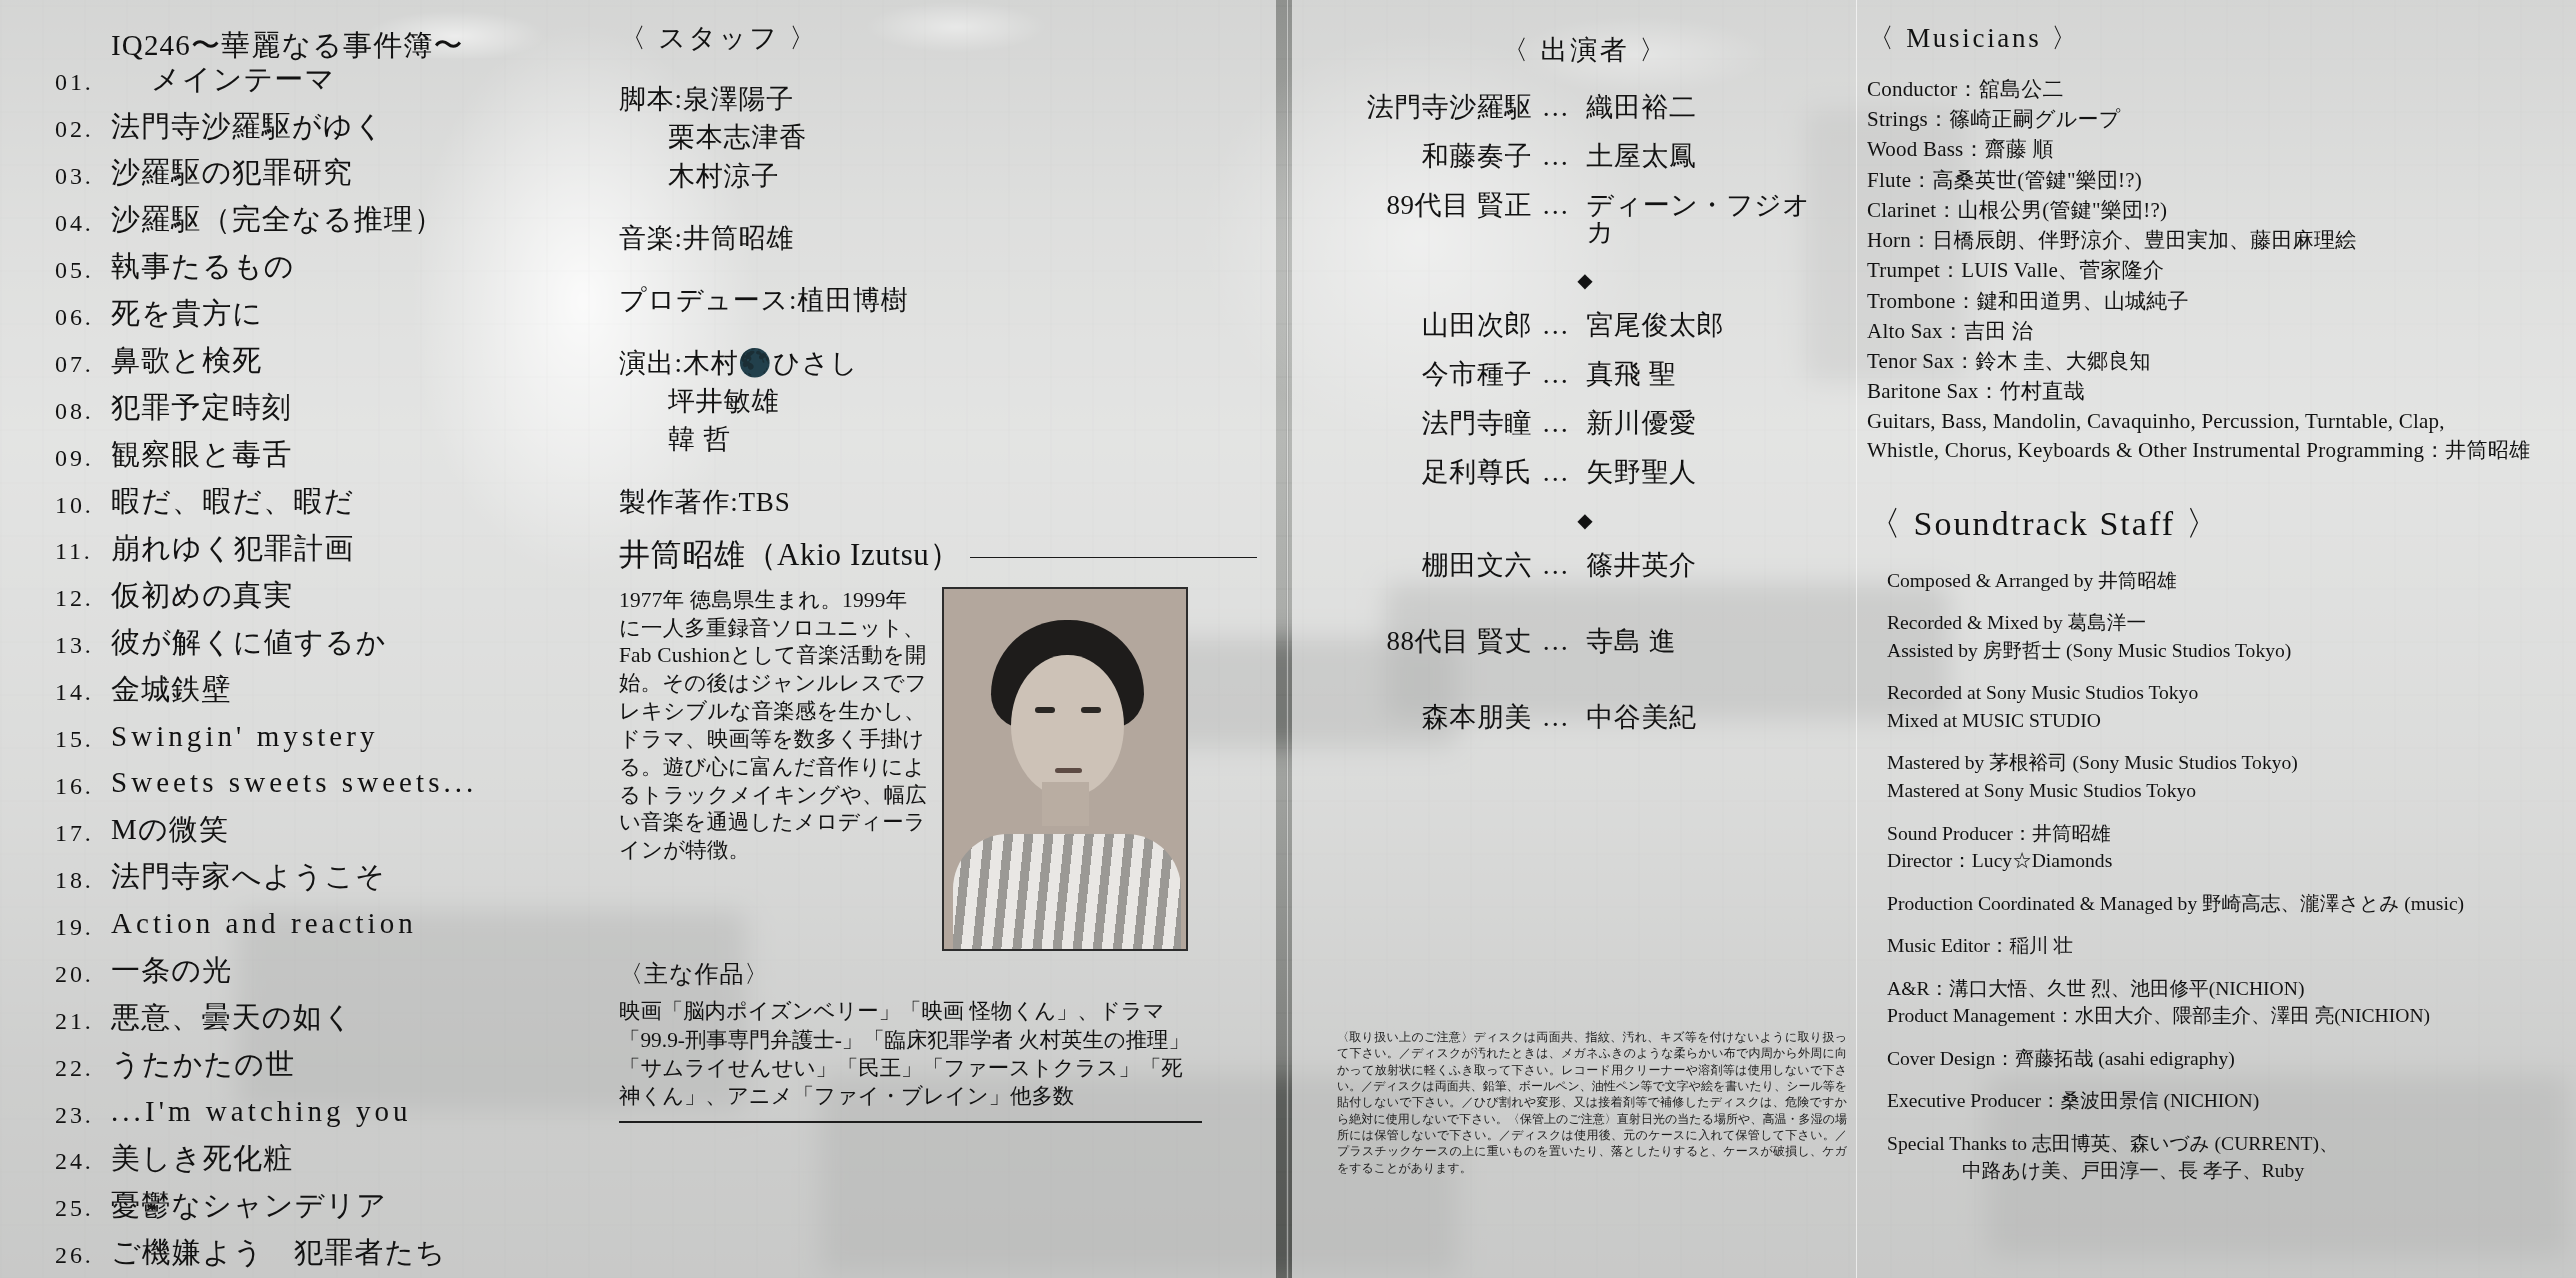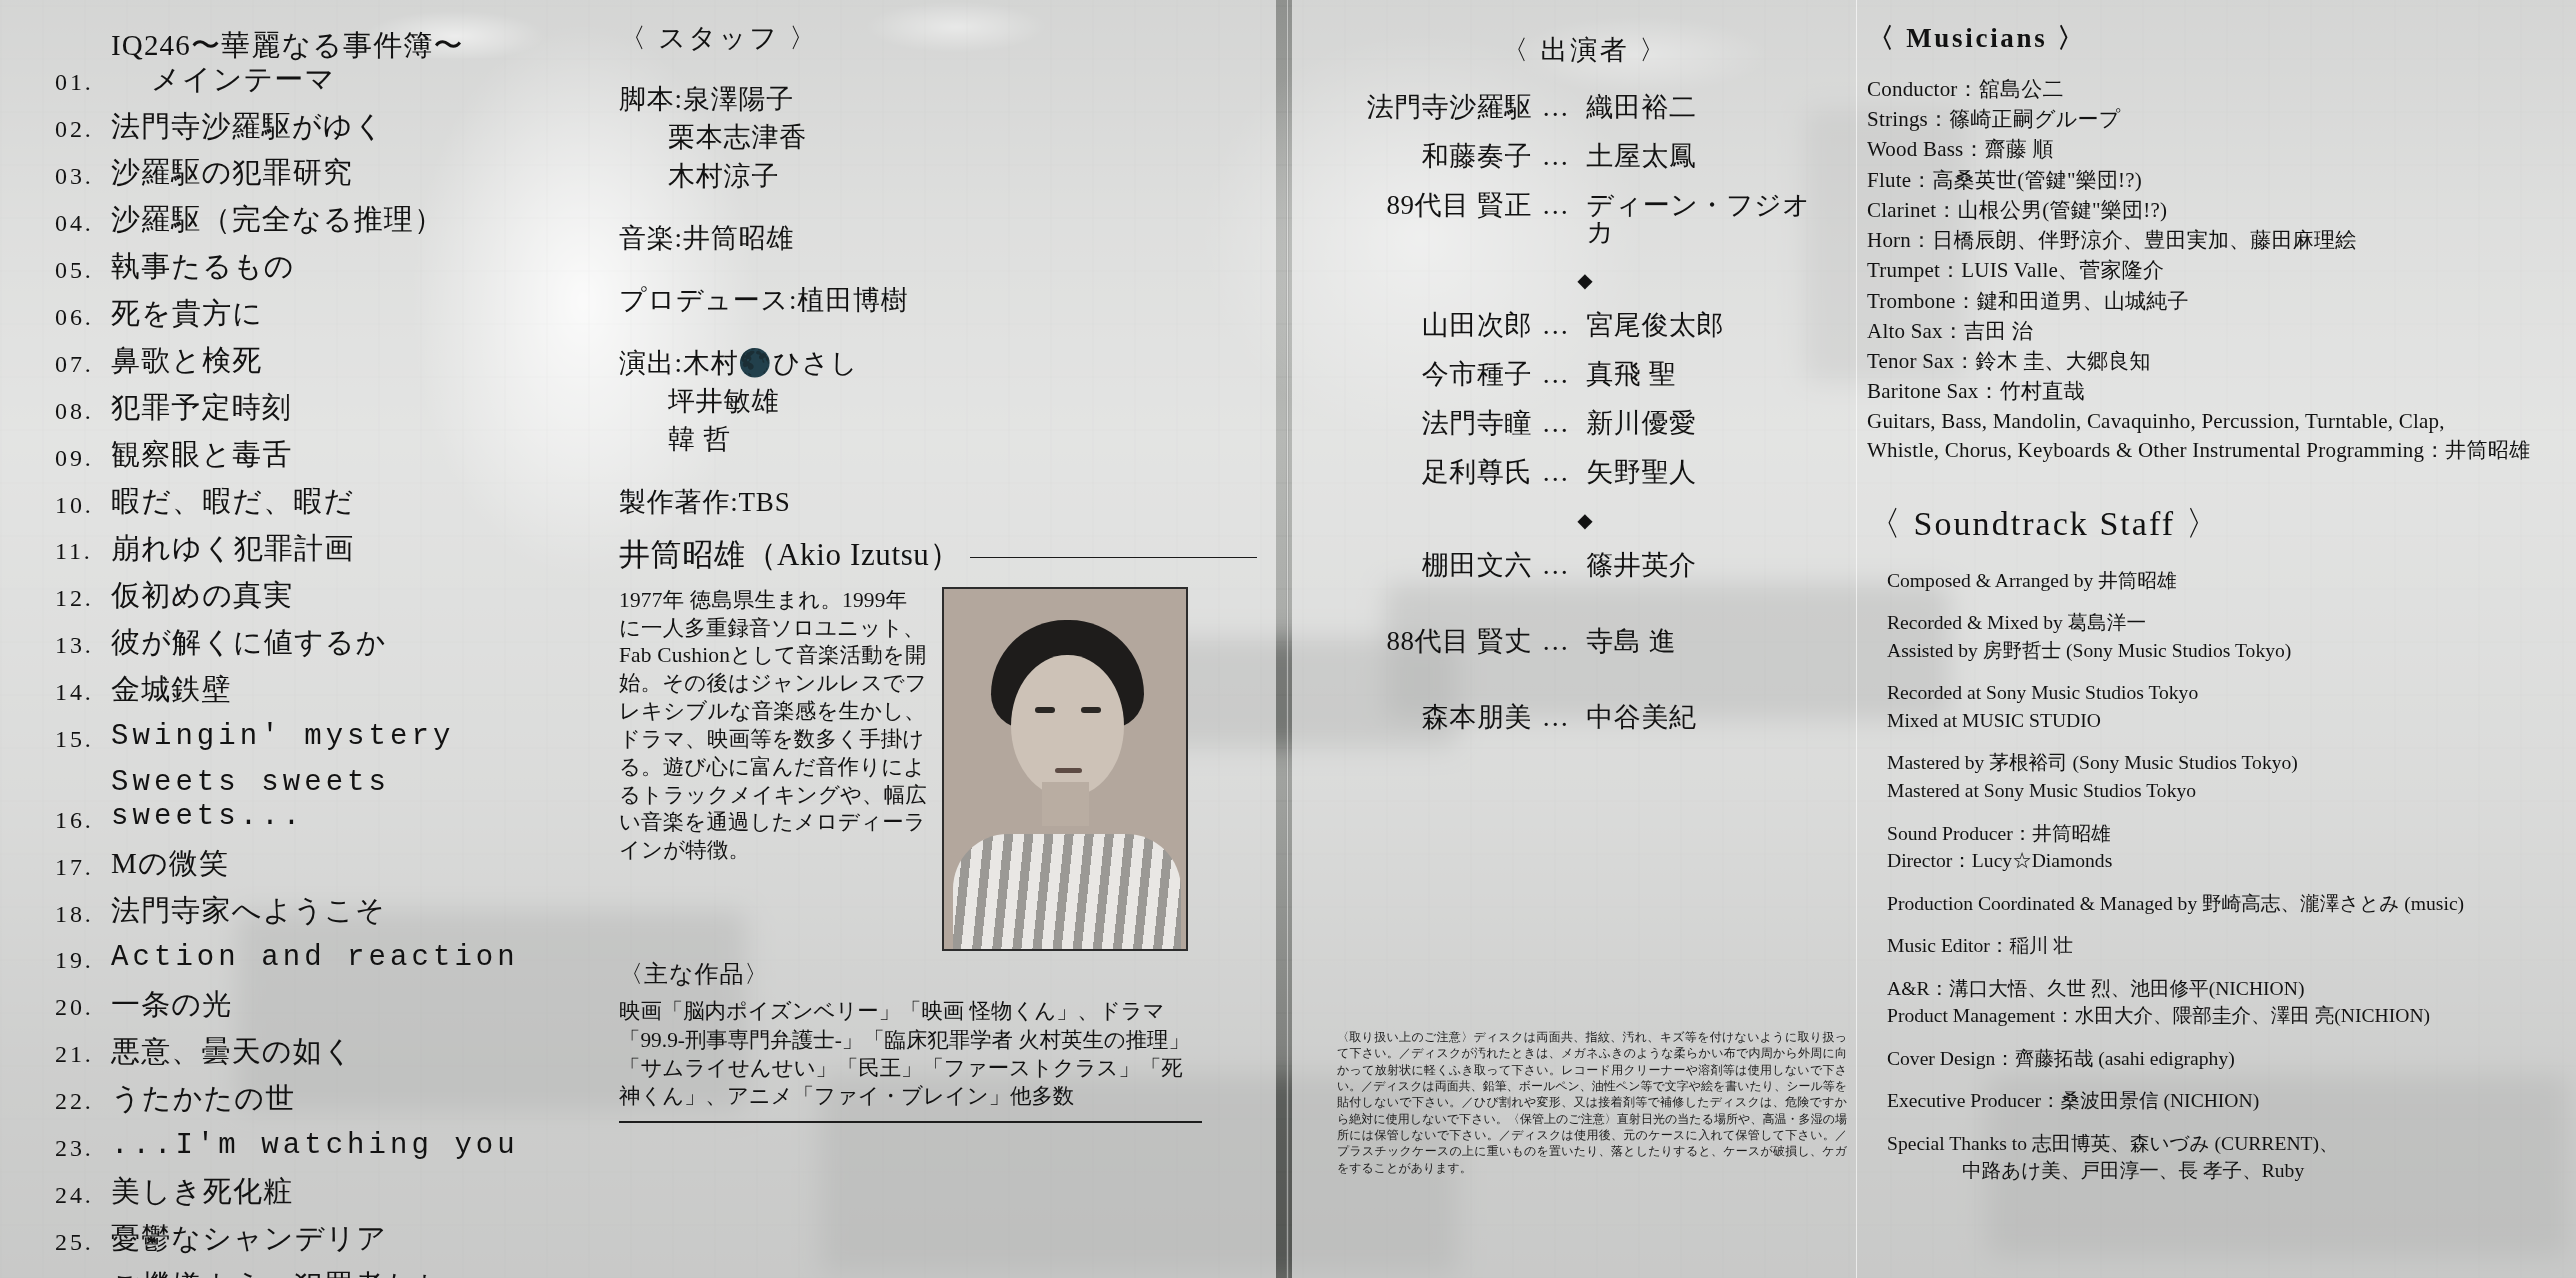--- a/index.html
+++ b/index.html
@@ -52,21 +52,21 @@
 
   
   #tracklist { left:55px; top:29px; width:547px; }
   .track { display:flex; align-items:flex-end; margin-bottom:13.3px; }
   .track-no {
     width:56px; flex:0 0 56px; text-align:left;
     font-size:24px; letter-spacing:.12em;
   }
   .track-title { font-size:29px; line-height:1.16; letter-spacing:.04em; }
   .track-title .cont { display:block; padding-left:40px; }
-  .latin { font-family:Liberation Mono, monospace; letter-spacing:.14em; }
+  .latin { font-family:Liberation Serif, serif; letter-spacing:.14em; }
 
   
   #staff { left:619px; top:20px; width:638px; }
   .sec-title { font-size:27px; letter-spacing:.1em; margin-bottom:24px; }
   .staff-line { font-size:27px; line-height:1.42; letter-spacing:.03em; }
   .indent1 { padding-left:49px; }
   .gap { height:24px; }
 
   #izutsu-head {
     margin-top:12.8px; display:flex; align-items:center; gap:9px;
@@ -106,21 +106,21 @@
     display:flex; justify-content:flex-start; align-items:baseline;
     font-size:27px; line-height:1.0; margin-bottom:22px; letter-spacing:.02em;
   }
   .cast-name { width:202px; text-align:right; }
   .cast-dots { width:47px; text-align:center; }
   .cast-actor { width:237px; text-align:left; padding-left:7.3px; }
   .diamond { text-align:center; font-size:20px; margin:12.8px 0 20px; letter-spacing:0; }
 
   
   #musicians { left:1867px; top:20px; width:665px; }
-  #musicians .sec-title { margin-bottom:18px;font-weight:bold; }
+  #musicians .sec-title { margin-bottom:18px; }
   .mus-line { font-size:21px; line-height:1.44; letter-spacing:.01em; }
   .mus-line.wrap { line-height:1.38; }
   #st-title { font-size:34px; letter-spacing:.06em; margin:36px 0 20px; }
   .st-line { font-size:19.6px; line-height:1.42; padding-left:20px; }
   .st-gap { height:14.6px; }
 
   
   #fineprint {
     position:absolute; left:1337px; top:1029px; width:510px;
     font-size:12px; line-height:1.36; color:#1b1b1b; text-align:justify;

